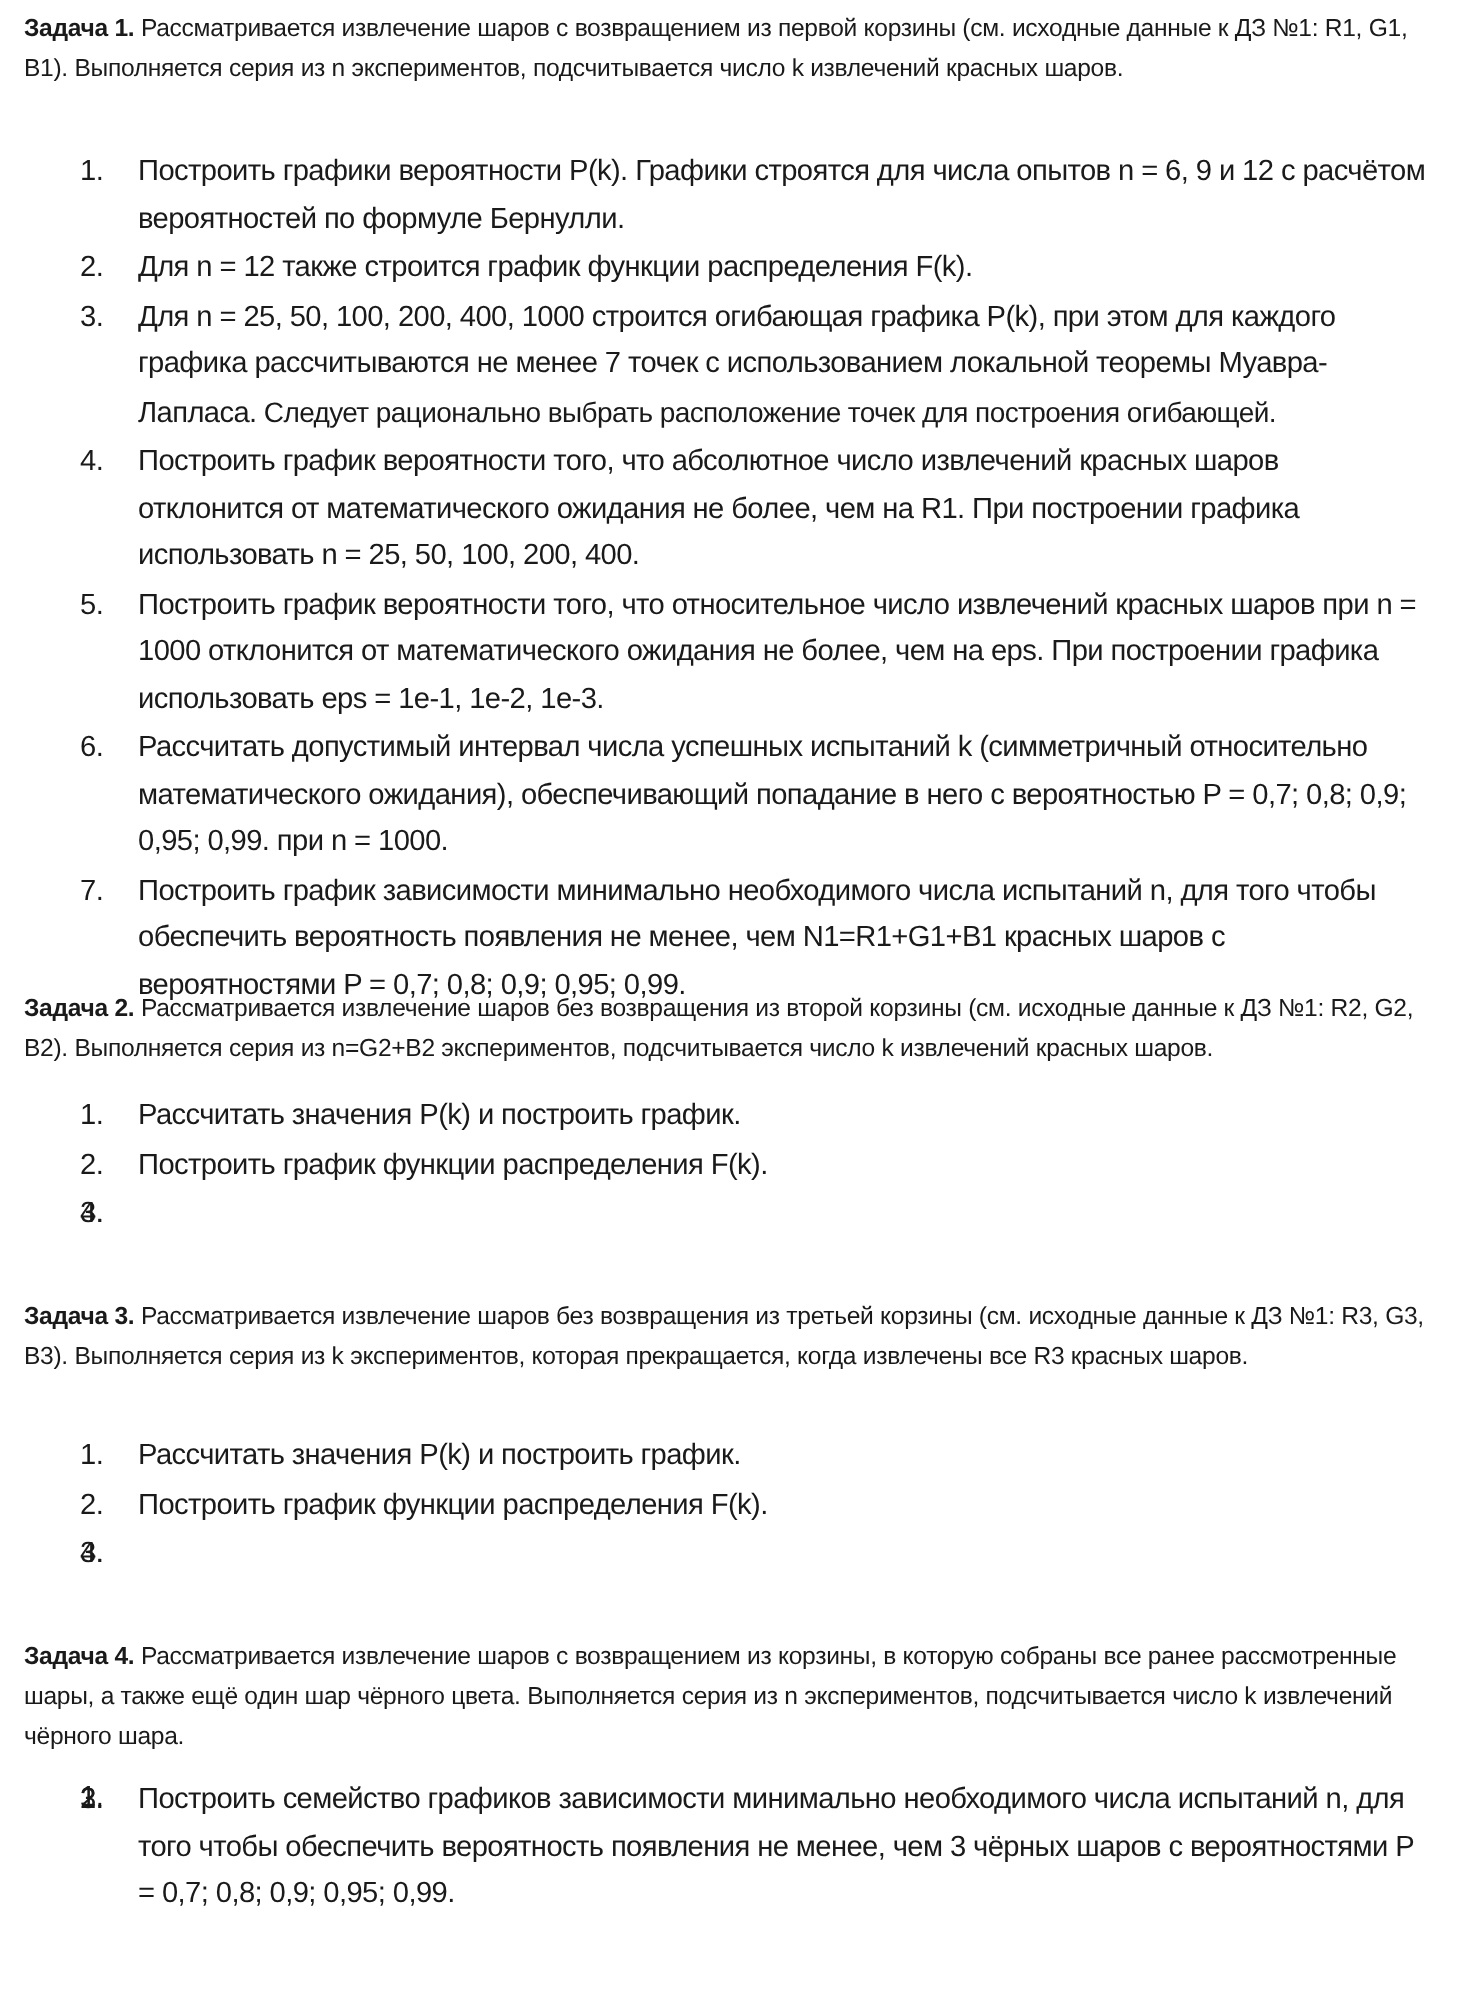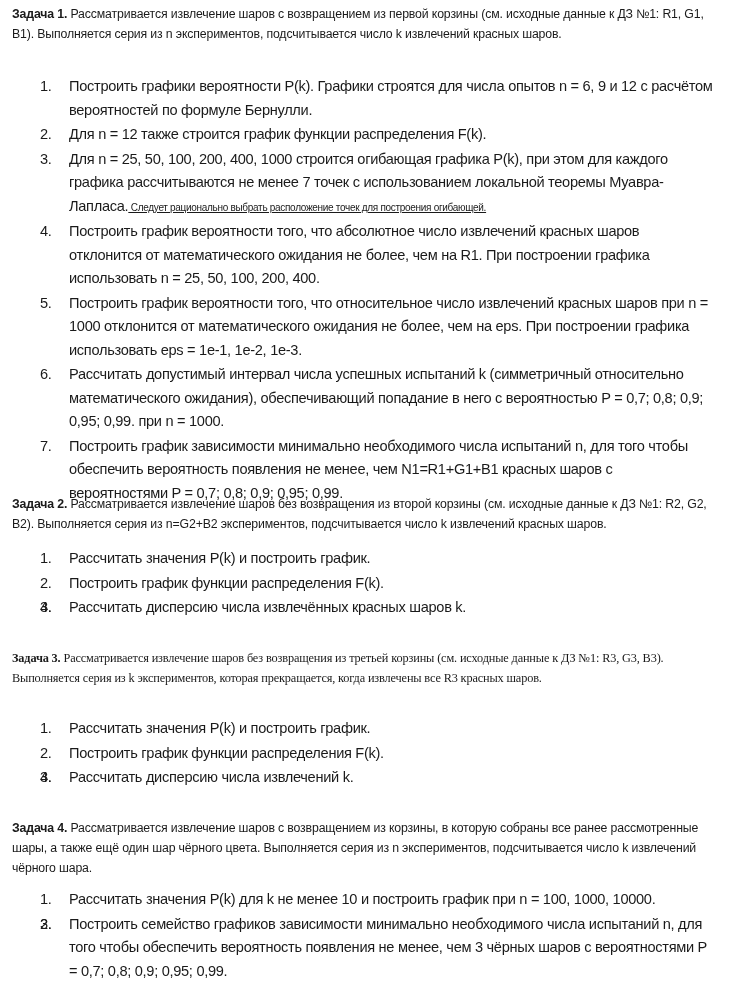--- a/index.html
+++ b/index.html
@@ -19,21 +19,21 @@
     margin: 0; padding: 0; list-style: none;
   }
   .list li {
     position: relative; padding-left: 69px; padding-right: 22px;
     font-size: 14.6px; line-height: 23.5px; letter-spacing: -0.3px;
     margin-bottom: 1px;
   }
   .list li .num {
     position: absolute; left: 40px; top: 0;
   }
-  .list li .sm { font-size: 10px; text-decoration: underline; }
+  .list li .sm { font-size: 14px; }
 </style>
 </head>
 <body>
 
 <div class="page">
 
   <div class="intro" style="top:4px;">
     <b>Задача 1.</b>
     <span>Рассматривается извлечение шаров с возвращением из первой корзины (см. исходные данные к ДЗ №1: R1, G1, B1). Выполняется серия из n экспериментов, подсчитывается число k извлечений красных шаров.</span>
   </div>
@@ -48,37 +48,37 @@
   </ol>
 
   <div class="intro" style="top:478px;margin-top:16px;">
     <b>Задача 2.</b>
     <span>Рассматривается извлечение шаров без возвращения из второй корзины (см. исходные данные к ДЗ №1: R2, G2, B2). Выполняется серия из n=G2+B2 экспериментов, подсчитывается число k извлечений красных шаров.</span>
   </div>
   <ol class="list" style="top:547px;">
     <li><span class="num">1.</span><span>Рассчитать значения P(k) и построить график.</span></li>
     <li><span class="num">2.</span><span>Построить график функции распределения F(k).</span></li>
     <li><span class="num">3.</span></li>
-    <li><span class="num">4.</span><span>Рассчитать дисперсию числа извлечённых красных шаров k.</span></li>
+    <li><span class="num">4.</span></li>
   </ol>
 
-  <div class="intro" style="top:648px;font-family:Liberation Serif, serif;">
+  <div class="intro" style="top:648px;">
     <b>Задача 3.</b>
     <span>Рассматривается извлечение шаров без возвращения из третьей корзины (см. исходные данные к ДЗ №1: R3, G3, B3). Выполняется серия из k экспериментов, которая прекращается, когда извлечены все R3 красных шаров.</span>
   </div>
   <ol class="list" style="top:717px;">
     <li><span class="num">1.</span><span>Рассчитать значения P(k) и построить график.</span></li>
     <li><span class="num">2.</span><span>Построить график функции распределения F(k).</span></li>
     <li><span class="num">3.</span></li>
-    <li><span class="num">4.</span><span>Рассчитать дисперсию числа извлечений k.</span></li>
+    <li><span class="num">4.</span></li>
   </ol>
 
   <div class="intro" style="top:818px;">
     <b>Задача 4.</b>
     <span>Рассматривается извлечение шаров с возвращением из корзины, в которую собраны все ранее рассмотренные шары, а также ещё один шар чёрного цвета. Выполняется серия из n экспериментов, подсчитывается число k извлечений чёрного шара.</span>
   </div>
   <ol class="list" style="top:888px;">
-    <li><span class="num">1.</span><span>Рассчитать значения P(k) для k не менее 10 и построить график при n = 100, 1000, 10000.</span></li>
+    <li><span class="num">1.</span></li>
     <li><span class="num">2.</span></li>
     <li><span class="num">3.</span><span>Построить семейство графиков зависимости минимально необходимого числа испытаний n, для того чтобы обеспечить вероятность появления не менее, чем 3 чёрных шаров с вероятностями P = 0,7; 0,8; 0,9; 0,95; 0,99.</span></li>
   </ol>
 
 </div>
 
 </body></html>

